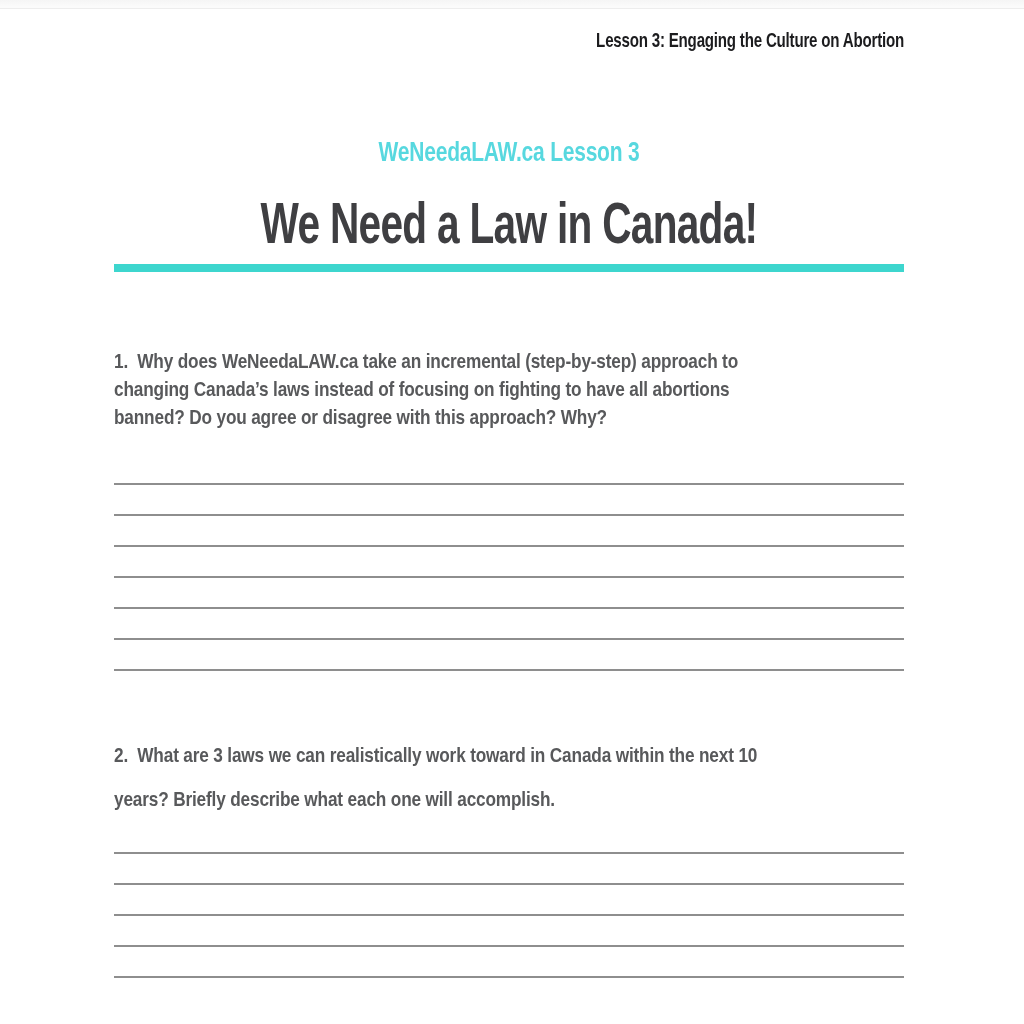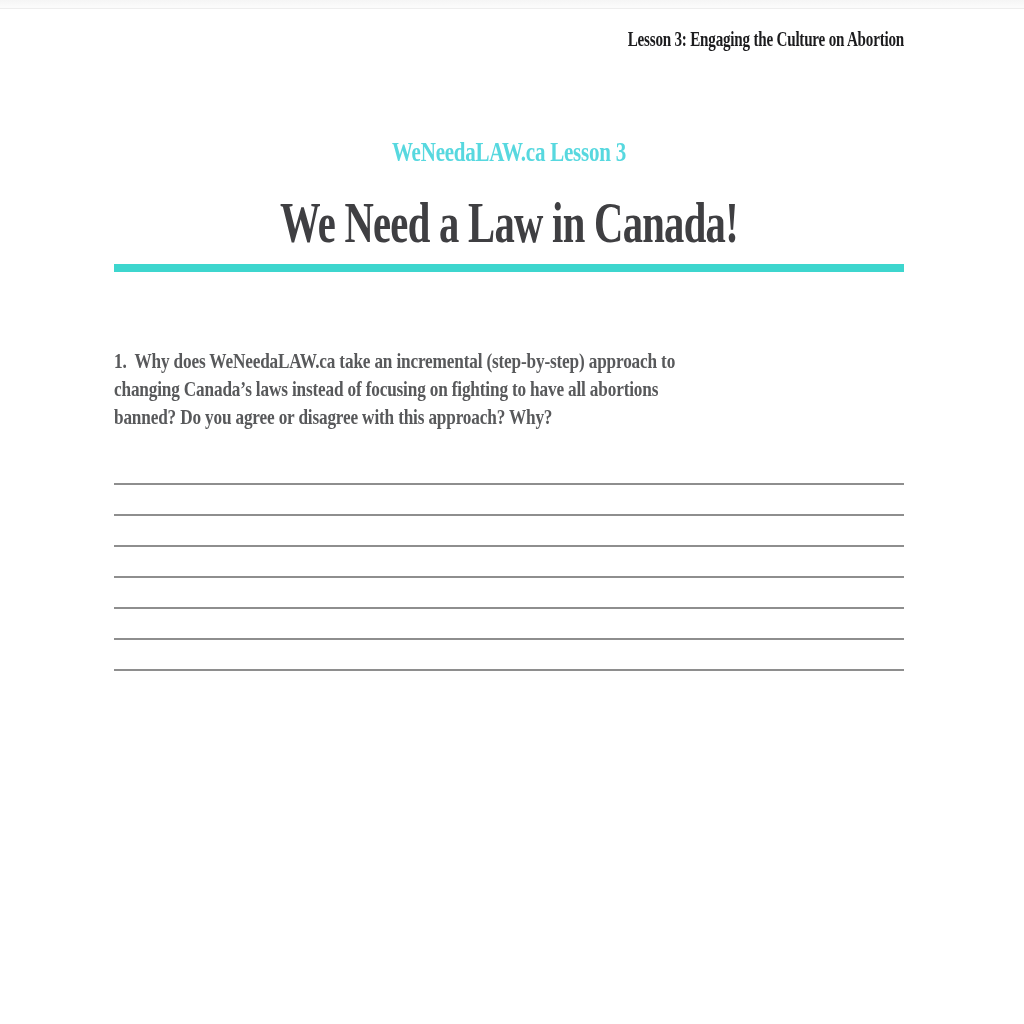--- a/index.html
+++ b/index.html
@@ -20,21 +20,20 @@
   }
   .top-edge{
     position:absolute;top:0;left:0;right:0;height:9px;
     background:linear-gradient(180deg,#f5f5f5 0%,#fbfbfb 80%);
     border-bottom:1px solid #ededed;
   }
   .doc{
     position:relative;
     width:1024px;height:1024px;
     padding:28px 120px 0 114px;
-    font-family:Liberation Serif, serif;
   }
   .lesson-header{
     font-size:21px;line-height:23px;font-weight:700;
     color:var(--header-color);
     text-align:right;
     transform:scaleX(0.72);
     transform-origin:100% 0;
     letter-spacing:-0.3px;
     white-space:nowrap;
   }
@@ -104,14 +103,25 @@
         <div class="answer-line"></div>
         <div class="answer-line"></div>
         <div class="answer-line"></div>
         <div class="answer-line"></div>
         <div class="answer-line"></div>
         <div class="answer-line"></div>
         <div class="answer-line"></div>
       </div>
   </section>
 
+  <section class="question q2">
+    <p class="qtext">2.  What are 3 laws we can realistically work toward in Canada within the next 10
+years? Briefly describe what each one will accomplish.</p>
+    <div class="lines">
+        <div class="answer-line"></div>
+        <div class="answer-line"></div>
+        <div class="answer-line"></div>
+        <div class="answer-line"></div>
+        <div class="answer-line"></div>
+      </div>
+  </section>
 
 </div>
 
 </body></html>

